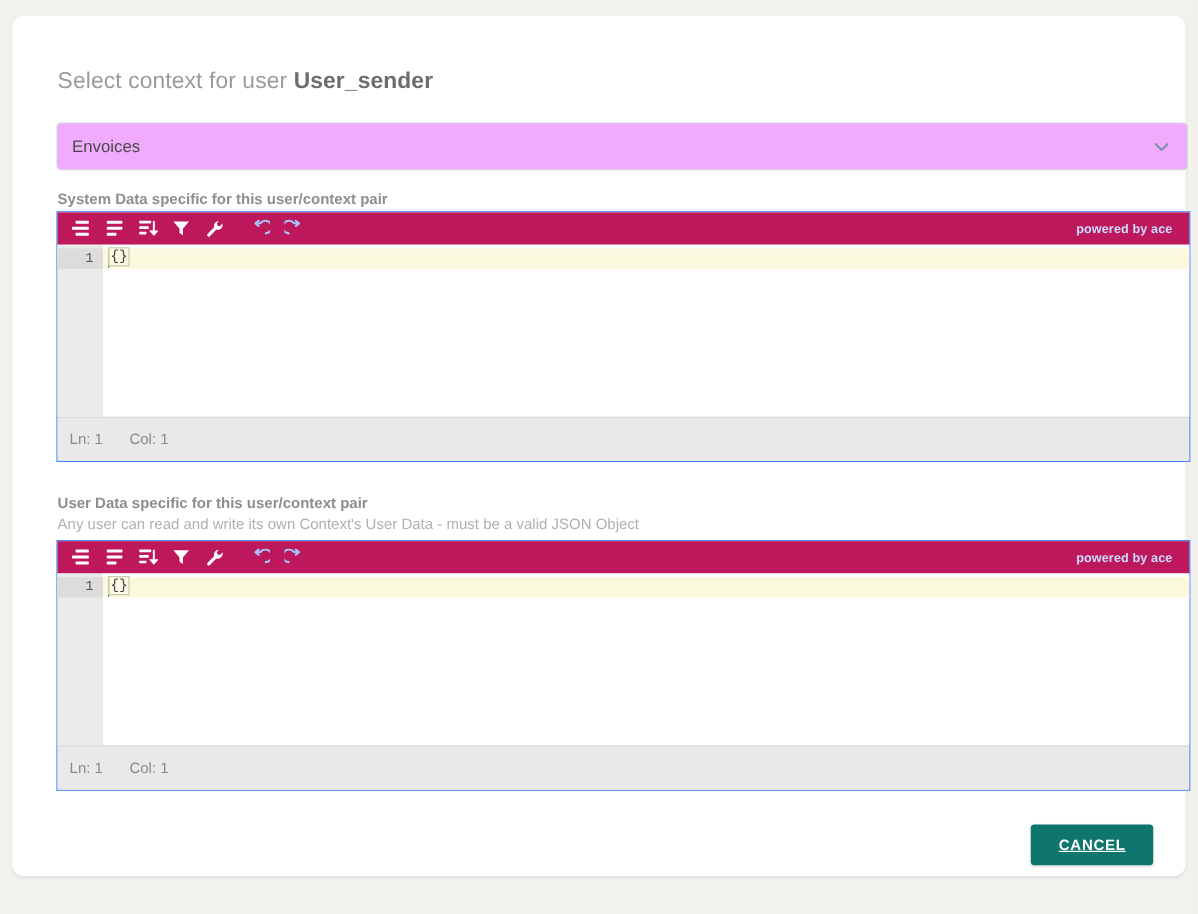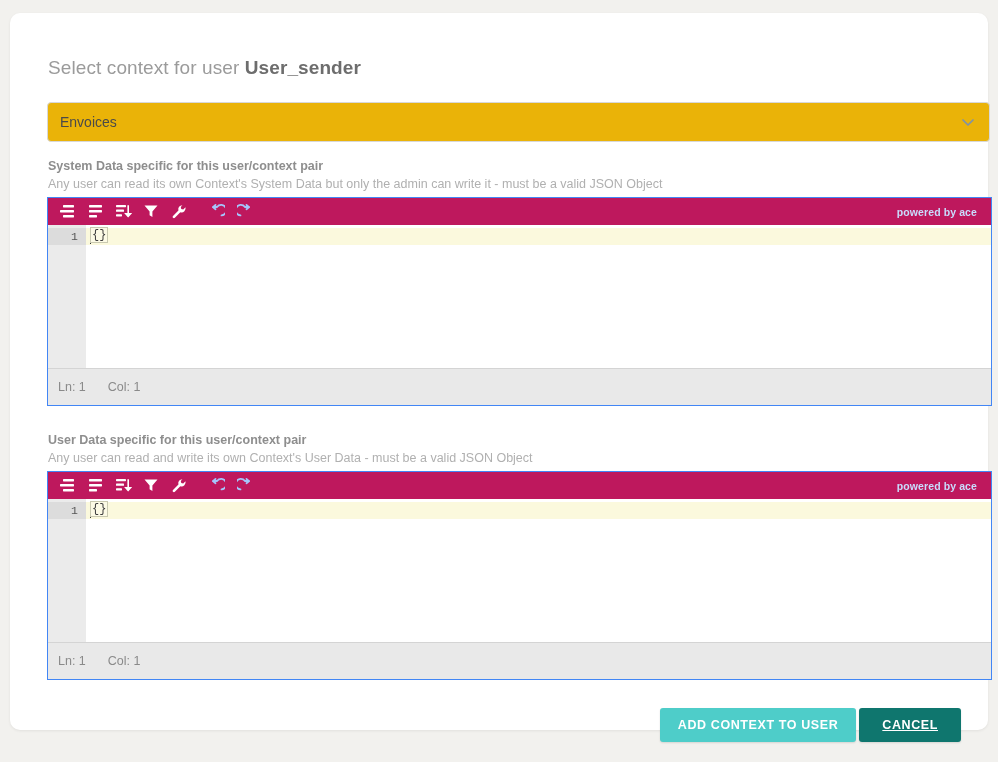--- a/index.html
+++ b/index.html
@@ -51,21 +51,21 @@
     position: relative;
     width: 943px;
     height: 40px;
     margin-bottom: 16px;
   }
   .select-box {
     width: 100%;
     height: 40px;
     border: 1px solid #d8d8d8;
     border-radius: 4px;
-    background: #eab308;
+    background: #f0abfc;
     display: flex;
     align-items: center;
     padding: 0 12px;
     font-size: 14px;
     color: #4a4a4a;
     cursor: pointer;
   }
   .select-value { flex: 1; }
   .chevron-icon {
     width: 18px; height: 18px;
@@ -225,21 +225,20 @@
         <span class="chevron-icon">
           <svg width="16" height="16" viewBox="0 0 16 16" fill="none" stroke="currentColor" stroke-width="1.7" stroke-linecap="round" stroke-linejoin="round">
               <polyline points="3,6 8,11 13,6"></polyline>
             </svg>
         </span>
       </div>
     </div>
 
     <div class="section">
       <div class="sec-label">System Data specific for this user/context pair</div>
-      <div class="sec-desc">Any user can read its own Context's System Data but only the admin can write it - must be a valid JSON Object</div>
 
       <div class="editor">
         <div class="editor-toolbar">
           <div class="tb-btn">
             <svg width="17" height="15" viewBox="0 0 17 15" fill="currentColor">
                 <rect x="4" y="1" width="11" height="2.4" rx="0.6"></rect>
                 <rect x="1" y="6" width="14" height="2.4" rx="0.6"></rect>
                 <rect x="4" y="11" width="11" height="2.4" rx="0.6"></rect>
               </svg>
           </div>
@@ -368,18 +367,17 @@
         </div>
 
         <div class="editor-status">
           <span>Ln: 1</span>
           <span>Col: 1</span>
         </div>
       </div>
     </div>
 
     <div class="footer">
-      <button class="btn btn-primary">ADD CONTEXT TO USER</button>
       <button class="btn btn-cancel">CANCEL</button>
     </div>
 
   </div>
 </div>
 
 </body></html>

